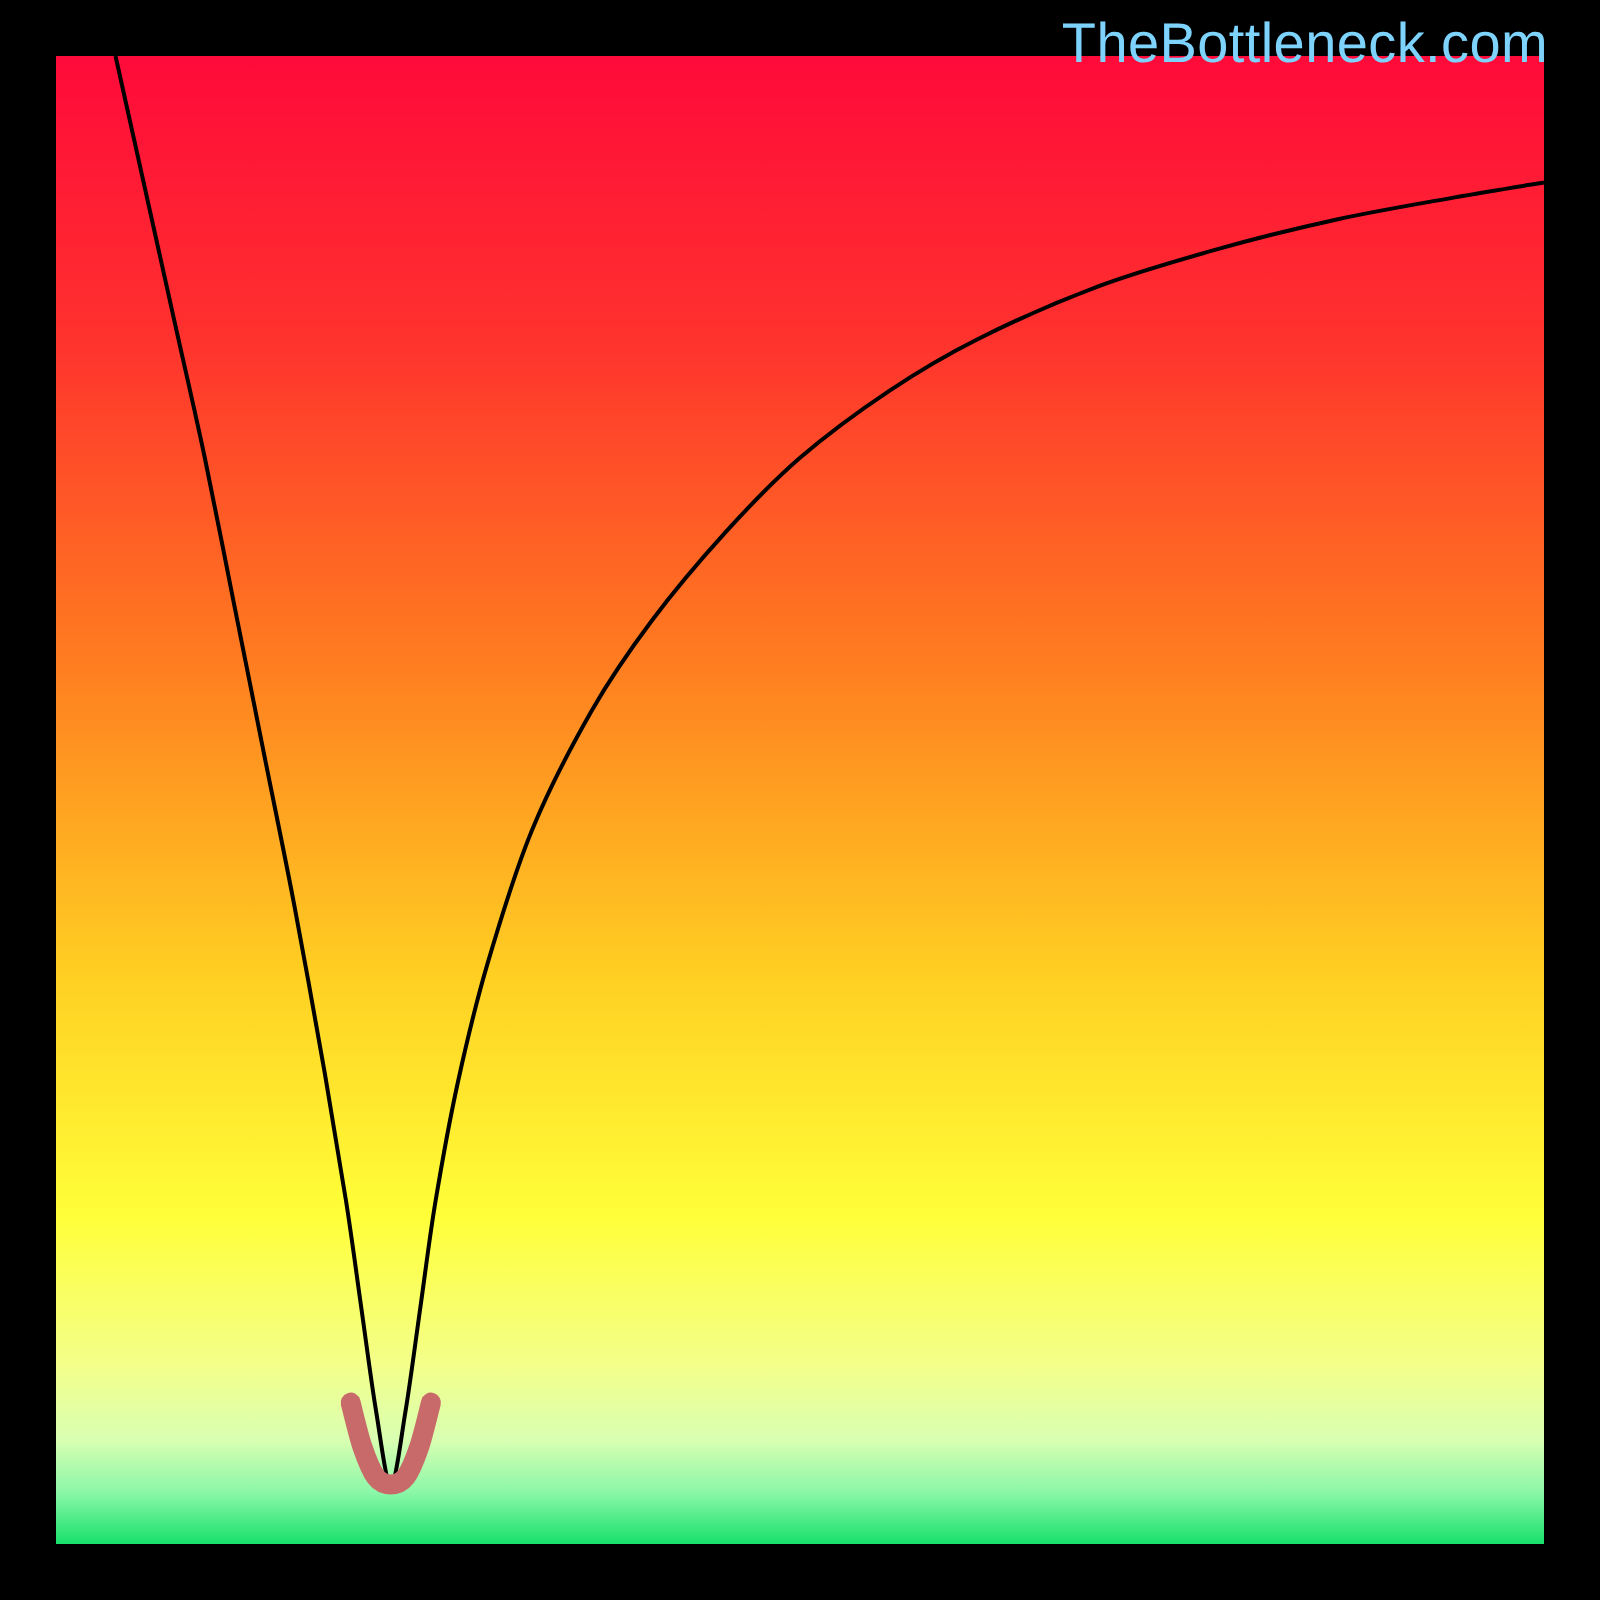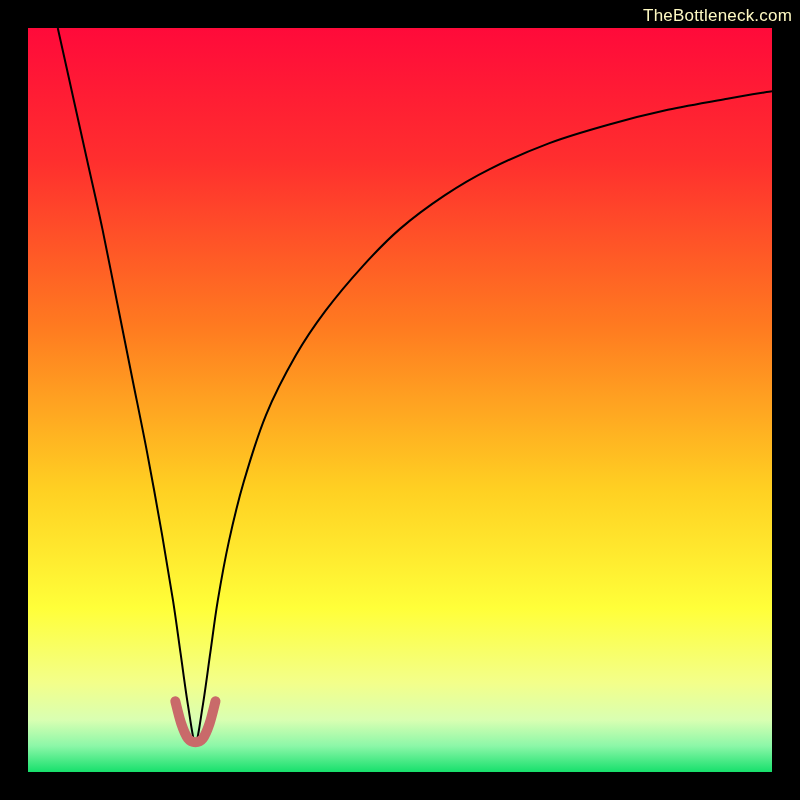--- a/index.html
+++ b/index.html
@@ -21,25 +21,25 @@
   .plot-area {
     position: absolute;
     left: 0;
     top: 0;
     width: 744px;
     height: 744px;
   }
   .watermark {
     position: absolute;
     top: 6px;
-    right: 8px;
+    right: 26px;
     font-family: Arial, Helvetica, sans-serif;
-    font-size: 17px;
+    font-size: 28px;
     font-weight: 500;
-    color: #fef9c3;
+    color: #7dd3fc;
     letter-spacing: 0.2px;
   }
   svg {
     display: block;
   }
 </style>
 </head>
 <body>
 
 <div class="frame">

